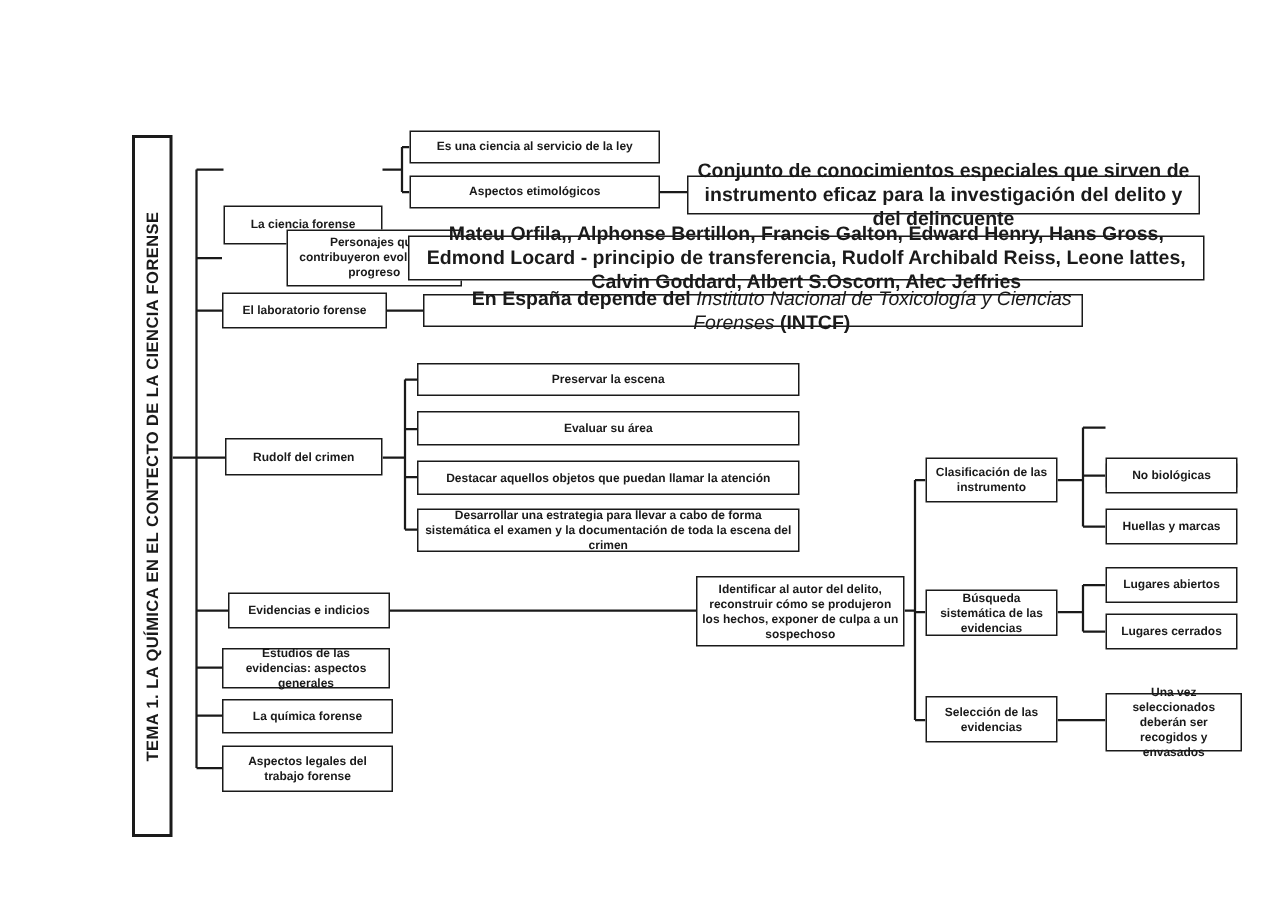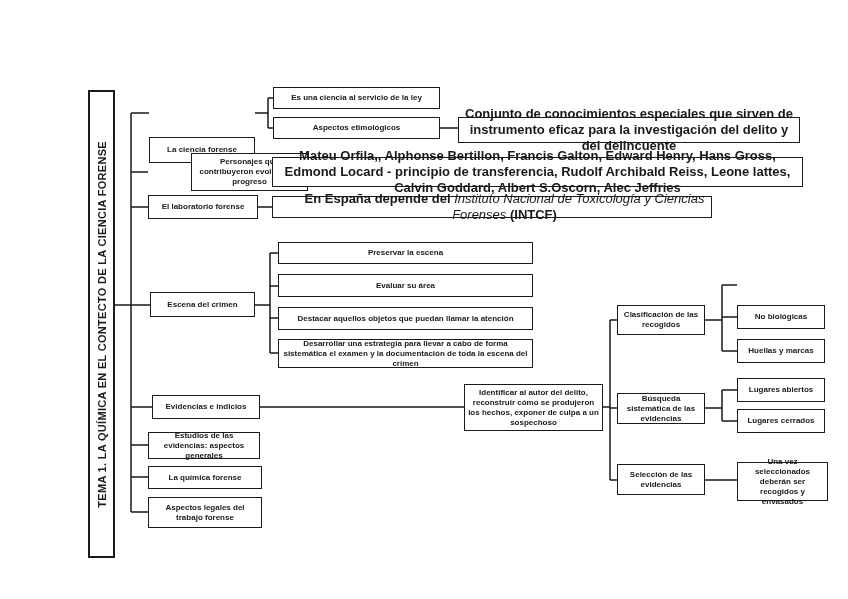--- a/index.html
+++ b/index.html
@@ -68,46 +68,46 @@
     "></path>
   </svg>
 
   <div id="title-box">
     <span>TEMA 1. LA QUÍMICA EN EL CONTECTO DE LA CIENCIA FORENSE</span>
   </div>
 
   <div class="node" style="left:149px;top:100px;width:106px;height:26px;margin-top:37px;">La ciencia forense</div>
   <div class="node" style="left:148px;top:153px;width:117px;height:38px;margin-left:43px;">Personajes que contribuyeron evolución y progreso</div>
   <div class="node" style="left:148px;top:195px;width:110px;height:24px;">El laboratorio forense</div>
-  <div class="node" style="left:150px;top:292px;width:105px;height:25px;">Escena del crimen</div>
+  <div class="node" style="left:150px;top:292px;width:105px;height:25px;">Rudolf del crimen</div>
   <div class="node" style="left:152px;top:395px;width:108px;height:24px;">Evidencias e indicios</div>
   <div class="node" style="left:148px;top:432px;width:112px;height:27px;">Estudios de las evidencias: aspectos generales</div>
   <div class="node" style="left:148px;top:466px;width:114px;height:23px;">La química forense</div>
   <div class="node" style="left:148px;top:497px;width:114px;height:31px;">Aspectos legales del trabajo forense</div>
 
   <div class="node" style="left:273px;top:87px;width:167px;height:22px;">Es una ciencia al servicio de la ley</div>
   <div class="node" style="left:273px;top:117px;width:167px;height:22px;">Aspectos etimológicos</div>
   <div class="node small" style="left:458px;top:117px;width:342px;height:26px;">Conjunto de conocimientos especiales que sirven de instrumento eficaz para la investigación del delito y del delincuente</div>
 
   <div class="node small" style="left:272px;top:157px;width:531px;height:30px;">Mateu Orfila,, Alphonse Bertillon, Francis Galton, Edward Henry, Hans Gross,  Edmond Locard - principio de transferencia, Rudolf Archibald Reiss, Leone lattes, Calvin Goddard, Albert S.Oscorn, Alec Jeffries</div>
 
-  <div class="node small" style="left:272px;top:196px;width:440px;height:22px;padding-left:28px;">
+  <div class="node small" style="left:282px;top:196px;width:440px;height:22px;padding-left:28px;">
     <span>
       <span>En España depende del </span><span class="italic-part">Instituto Nacional de Toxicología y Ciencias Forenses</span><span> (INTCF)</span>
     </span>
   </div>
 
   <div class="node" style="left:278px;top:242px;width:255px;height:22px;">Preservar la escena</div>
   <div class="node" style="left:278px;top:274px;width:255px;height:23px;">Evaluar su área</div>
   <div class="node" style="left:278px;top:307px;width:255px;height:23px;">Destacar aquellos objetos que puedan llamar la atención</div>
   <div class="node" style="left:278px;top:339px;width:255px;height:29px;">Desarrollar una estrategia para llevar a cabo de forma sistemática el examen y la documentación de toda la escena del crimen</div>
 
   <div class="node" style="left:464px;top:384px;width:139px;height:47px;">Identificar al autor del delito, reconstruir cómo se produjeron los hechos, exponer de culpa a un sospechoso</div>
 
-  <div class="node" style="left:617px;top:305px;width:88px;height:30px;">Clasificación de las recogidos</div>
+  <div class="node" style="left:617px;top:305px;width:88px;height:30px;">Clasificación de las instrumento</div>
   <div class="node" style="left:617px;top:393px;width:88px;height:31px;">Búsqueda sistemática de las evidencias</div>
   <div class="node" style="left:617px;top:464px;width:88px;height:31px;">Selección de las evidencias</div>
 
   <div class="node" style="left:737px;top:273px;width:88px;height:16px;margin-top:36px;">Biológicas</div>
   <div class="node" style="left:737px;top:305px;width:88px;height:24px;">No biológicas</div>
   <div class="node" style="left:737px;top:339px;width:88px;height:24px;">Huellas y marcas</div>
 
   <div class="node" style="left:737px;top:378px;width:88px;height:24px;">Lugares abiertos</div>
   <div class="node" style="left:737px;top:409px;width:88px;height:24px;">Lugares cerrados</div>
 

